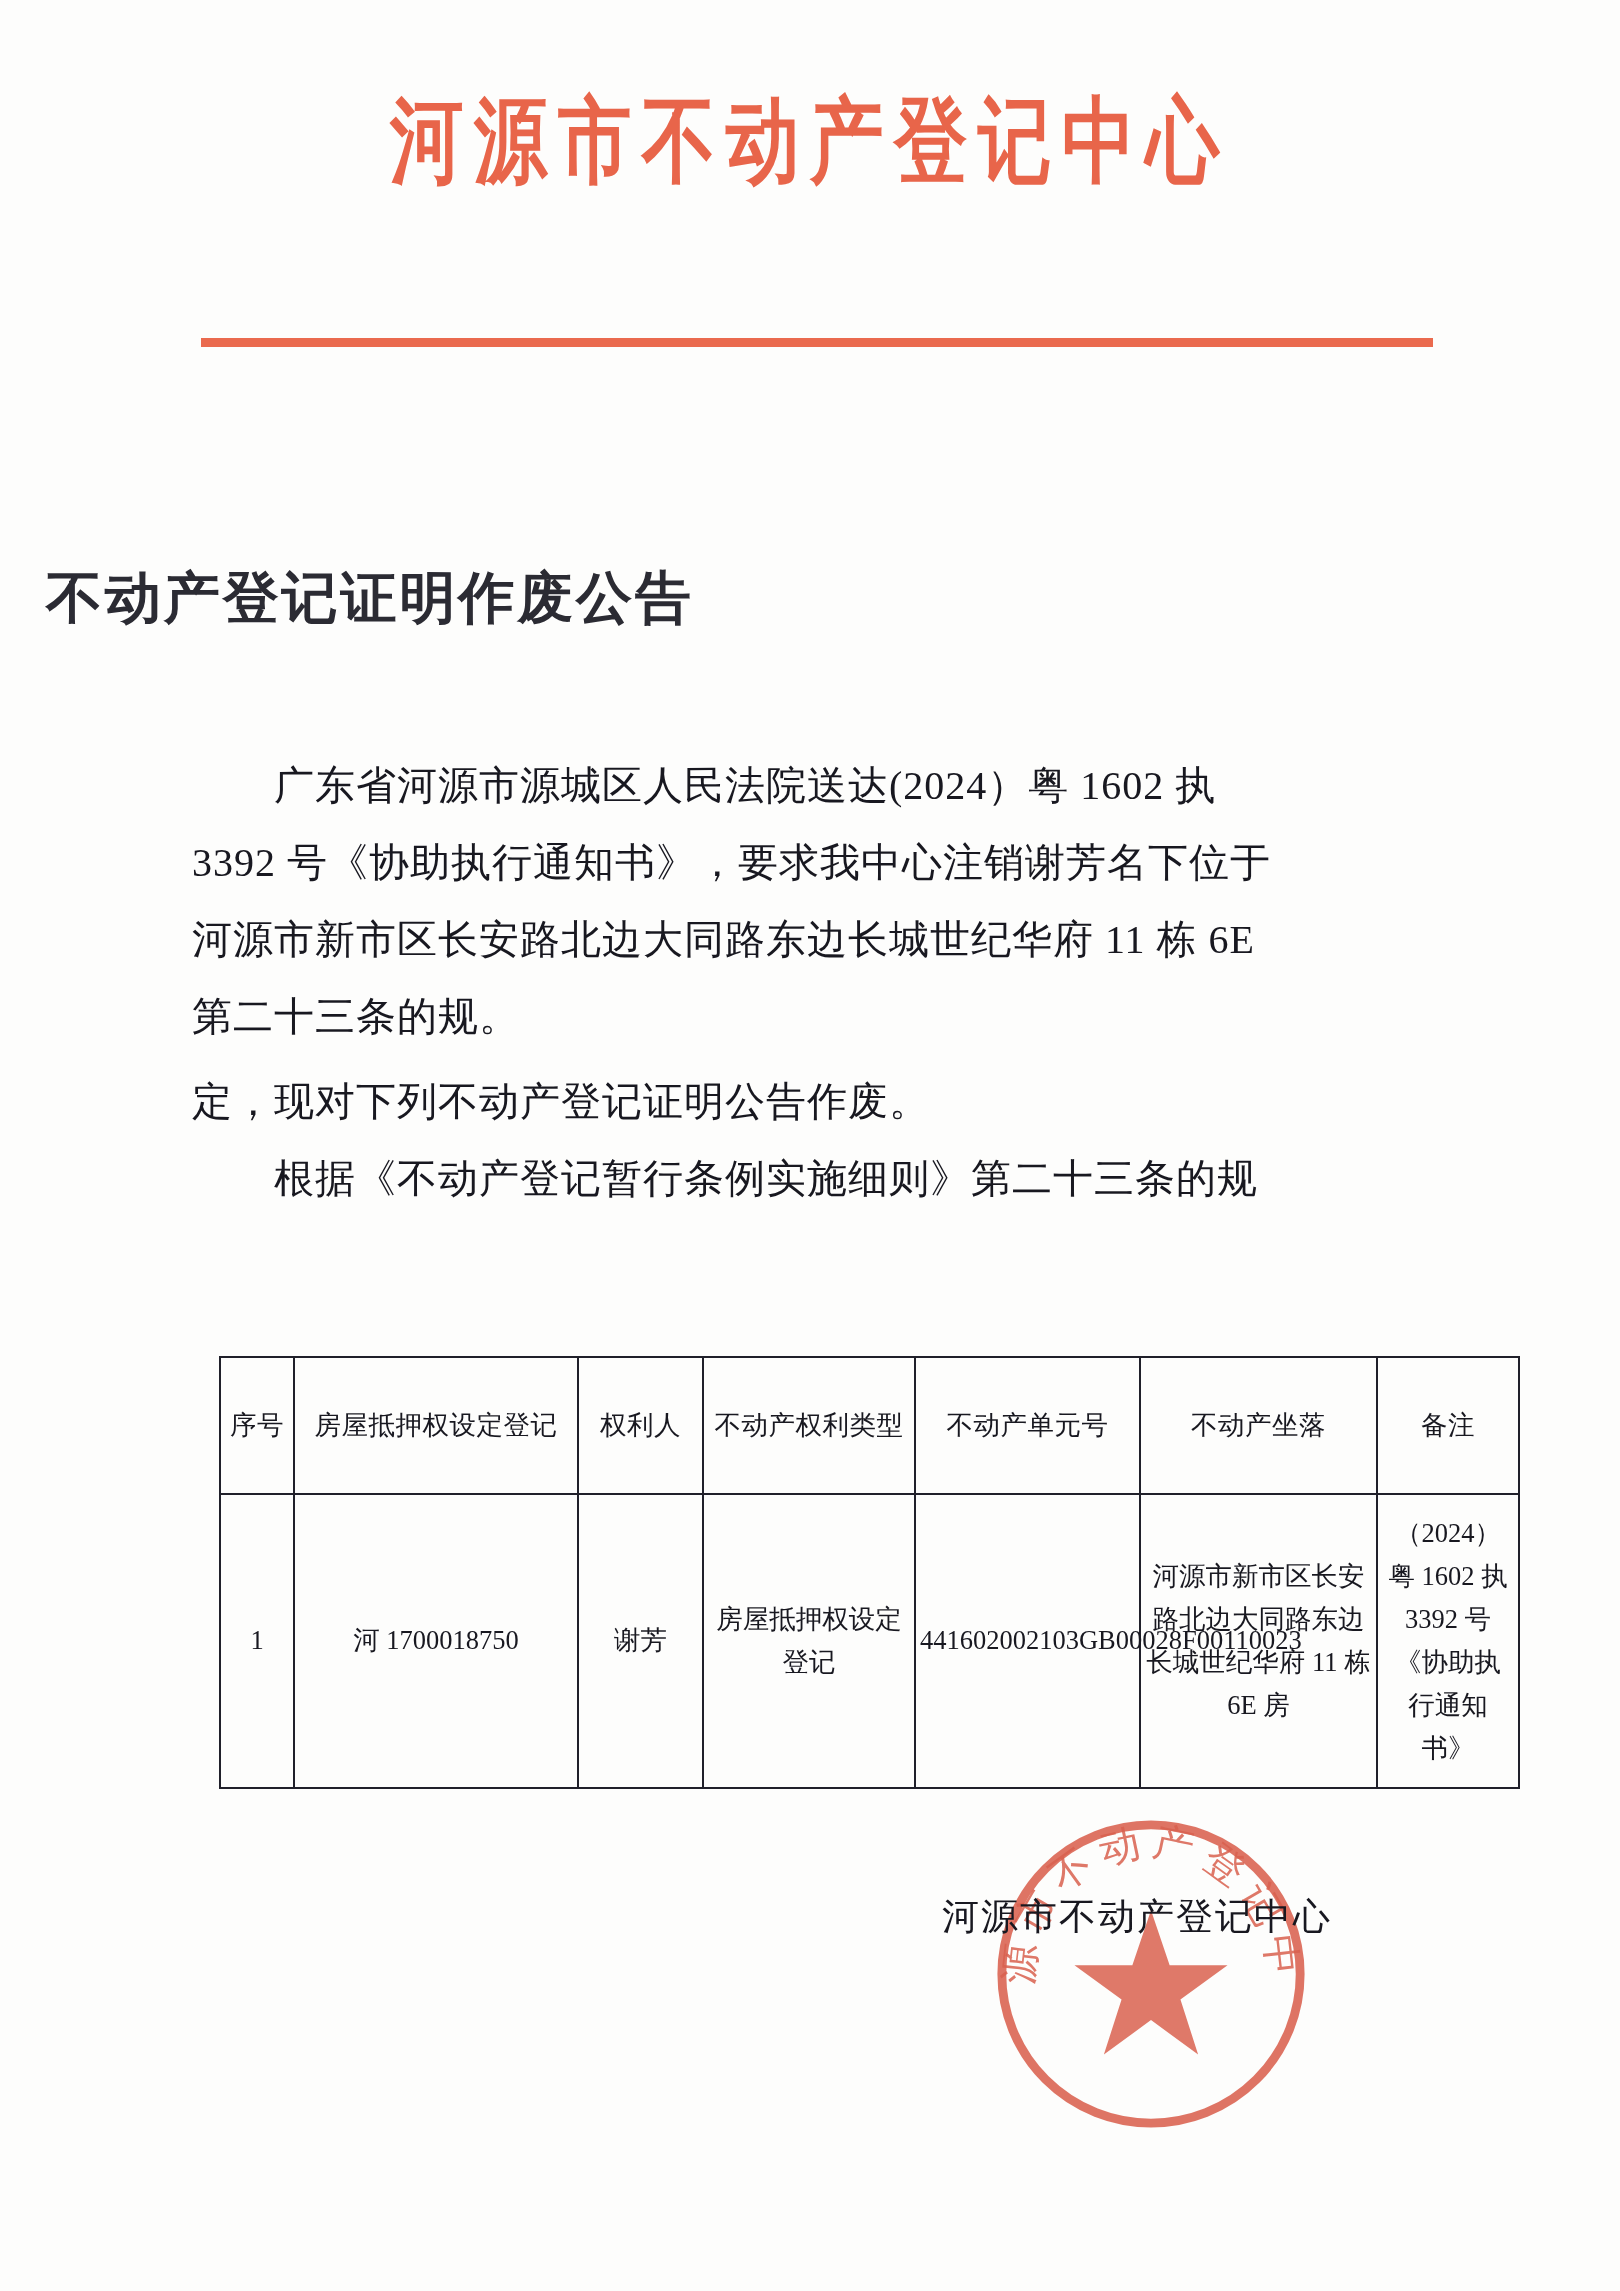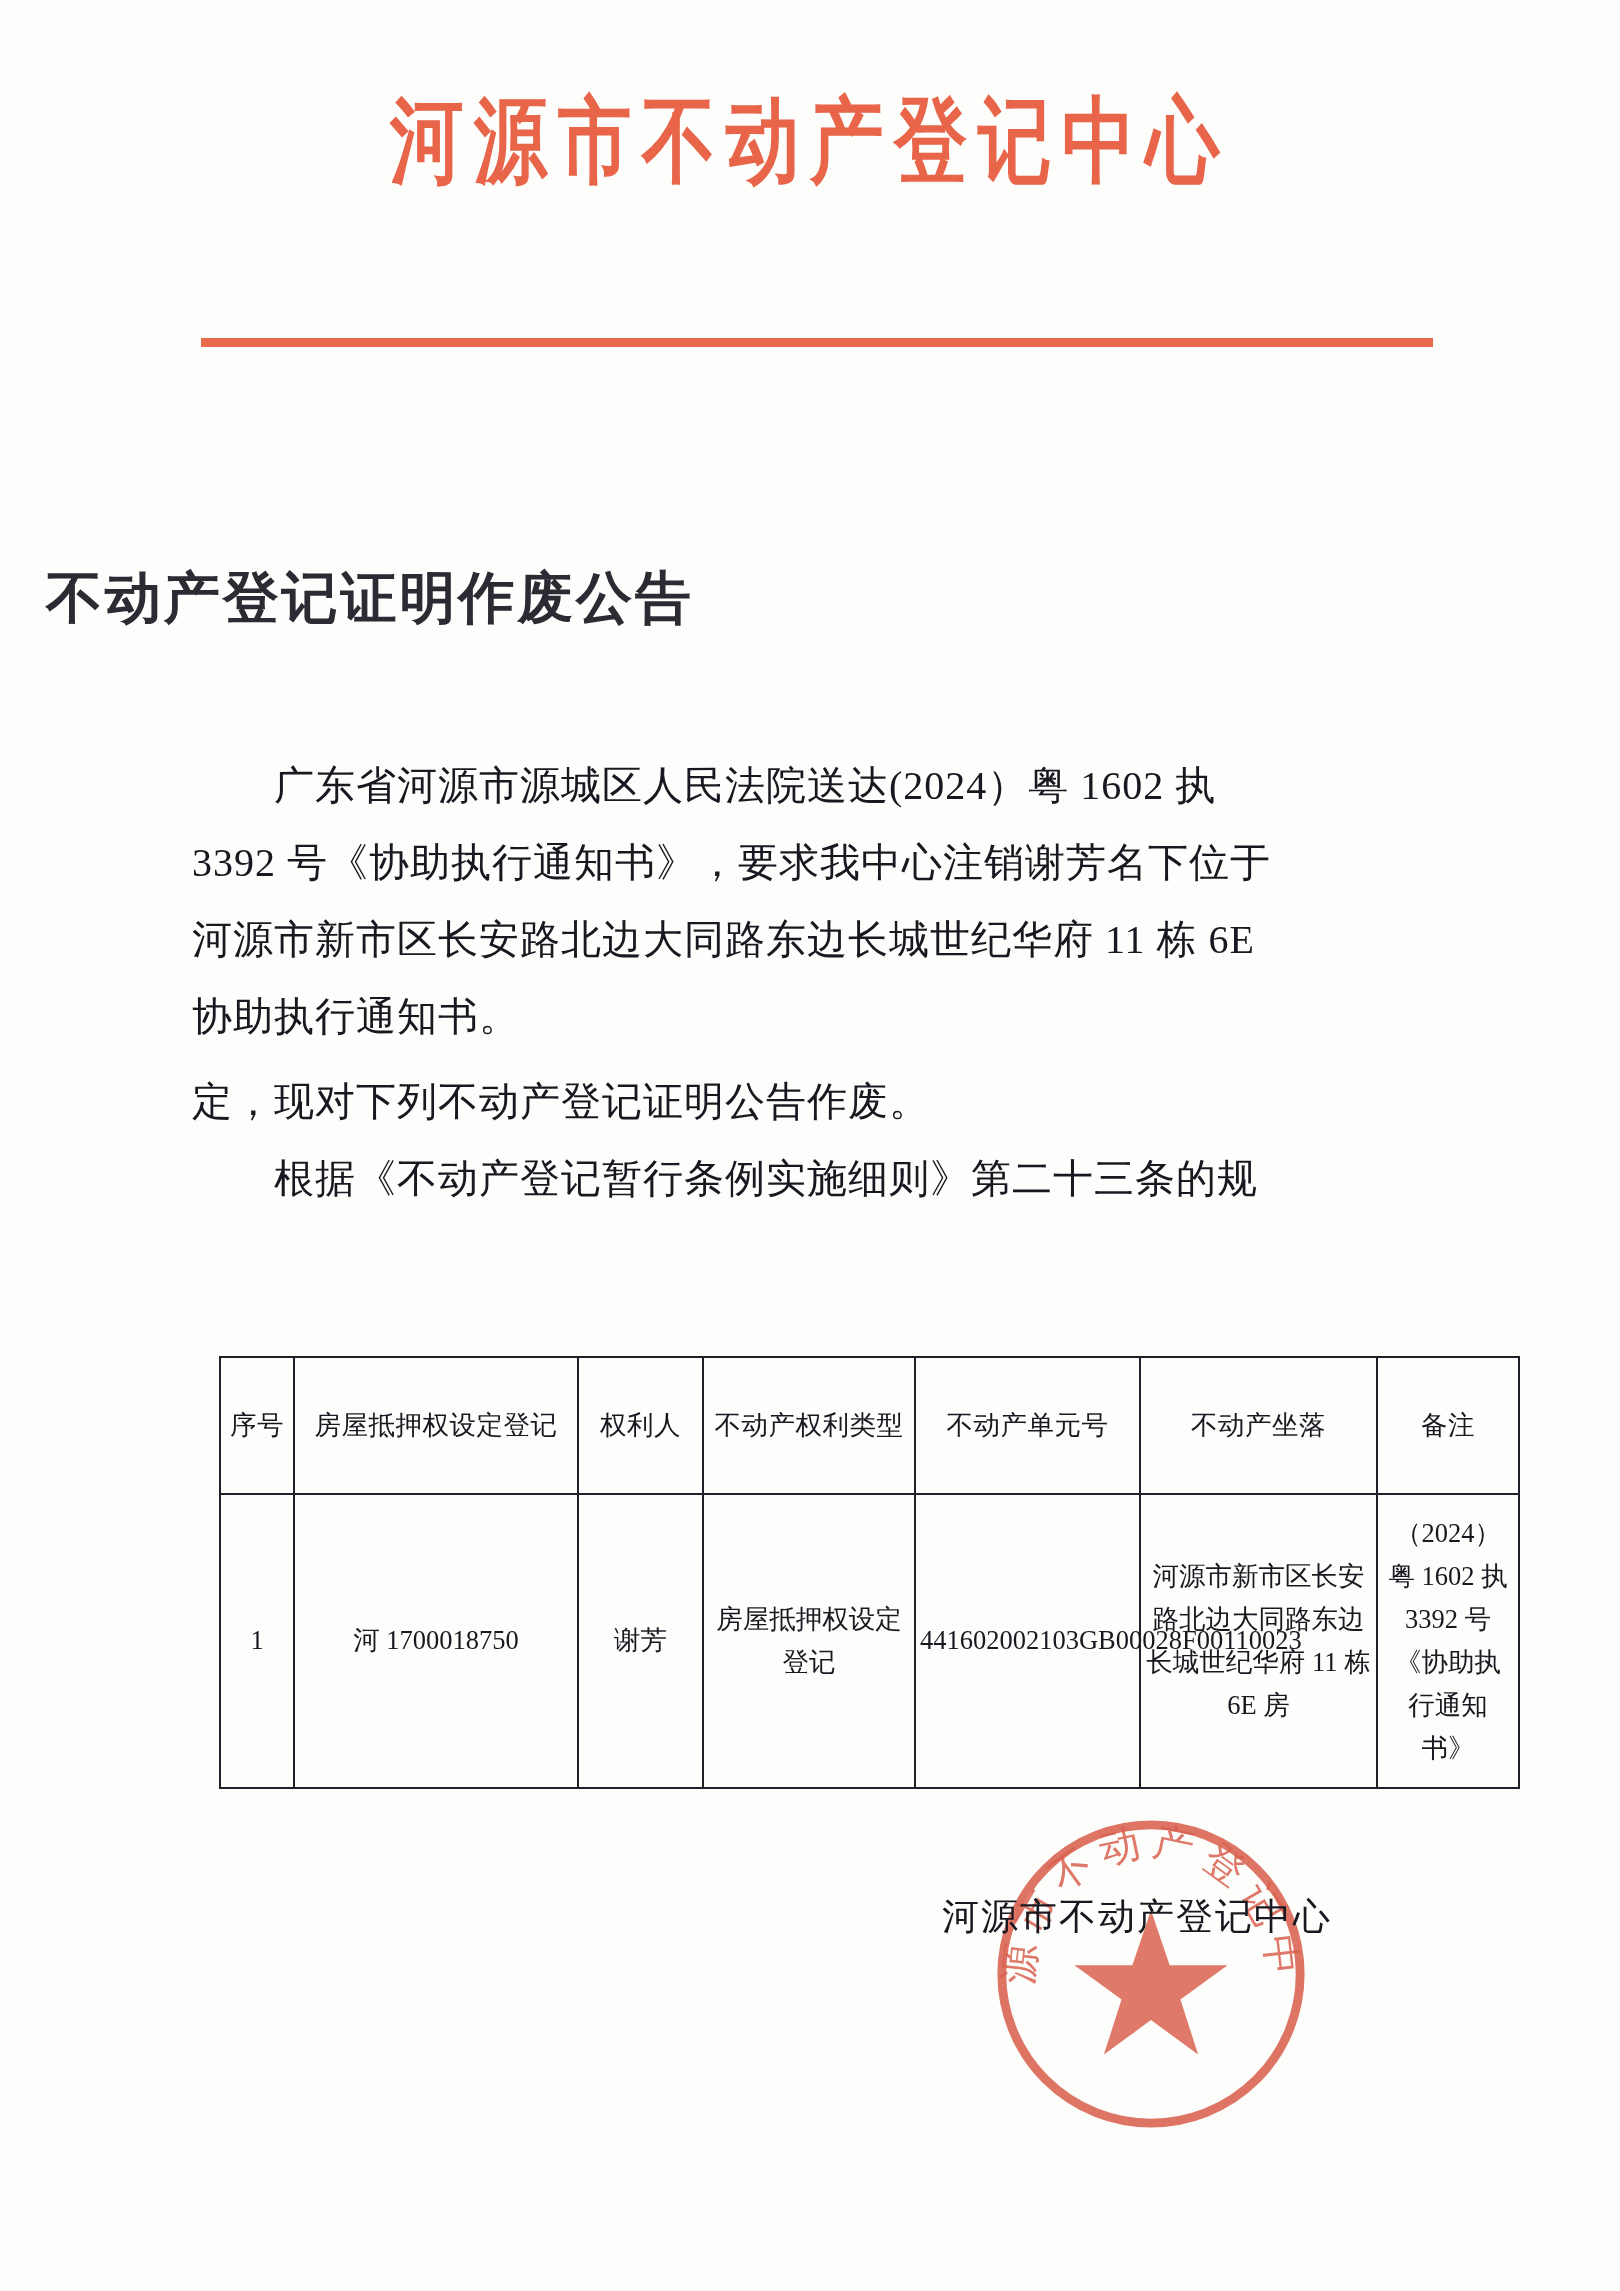--- a/index.html
+++ b/index.html
@@ -187,21 +187,21 @@
   </div>
   <div class="masthead-rule"></div>
 
 
   <div class="doc-title">不动产登记证明作废公告</div>
 
   <div class="body-text">
     <div class="body-line indent">广东省河源市源城区人民法院送达(2024）粤 1602 执</div>
     <div class="body-line">3392 号《协助执行通知书》，要求我中心注销谢芳名下位于</div>
     <div class="body-line">河源市新市区长安路北边大同路东边长城世纪华府 11 栋 6E</div>
-    <div class="body-line">协助执行通知书。</div>
+    <div class="body-line">第二十三条的规。</div>
     <div class="para-gap"></div>
     <div class="body-line">定，现对下列不动产登记证明公告作废。</div>
     <div class="body-line indent">根据《不动产登记暂行条例实施细则》第二十三条的规</div>
   </div>
 
   <div class="table-wrap">
     <table class="reg-table">
       <colgroup>
         <col class="col-idx">
           <col class="col-cert">

